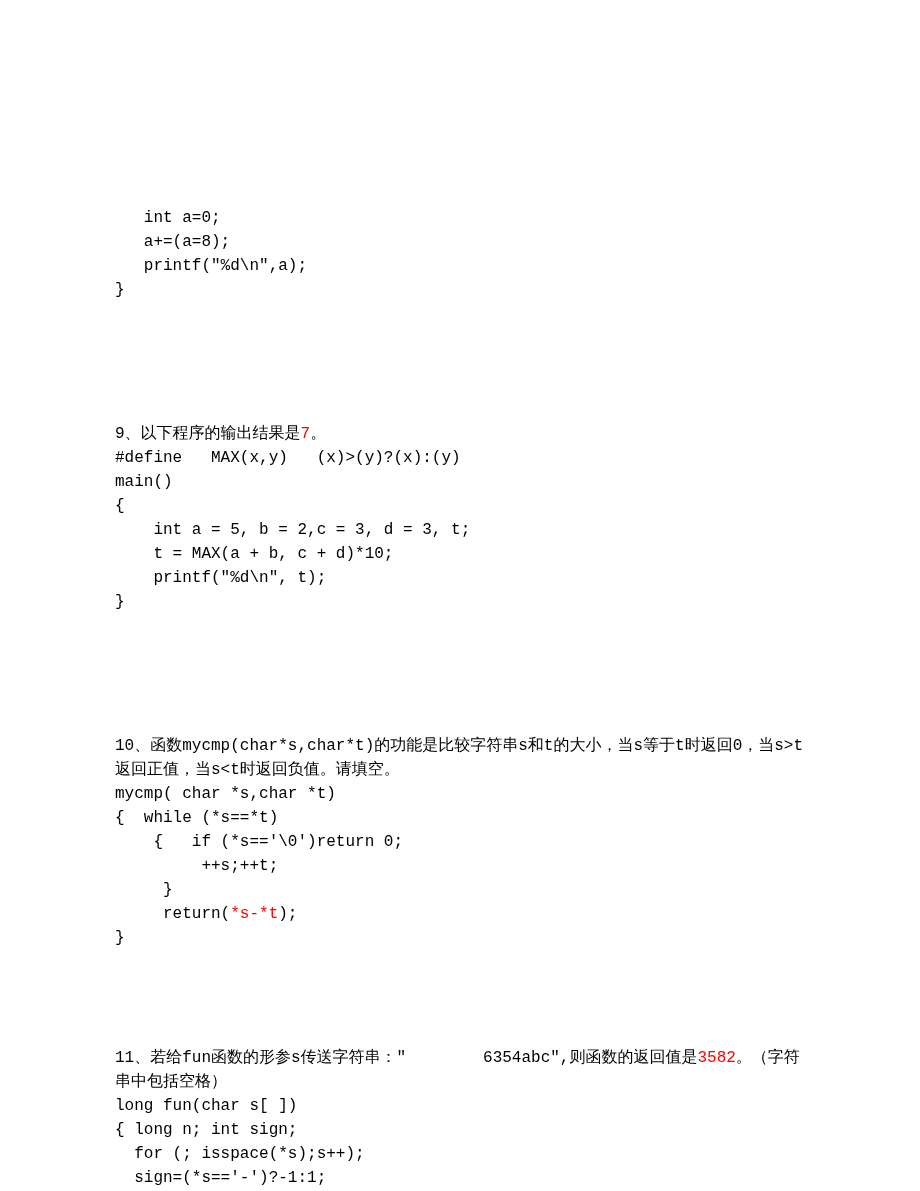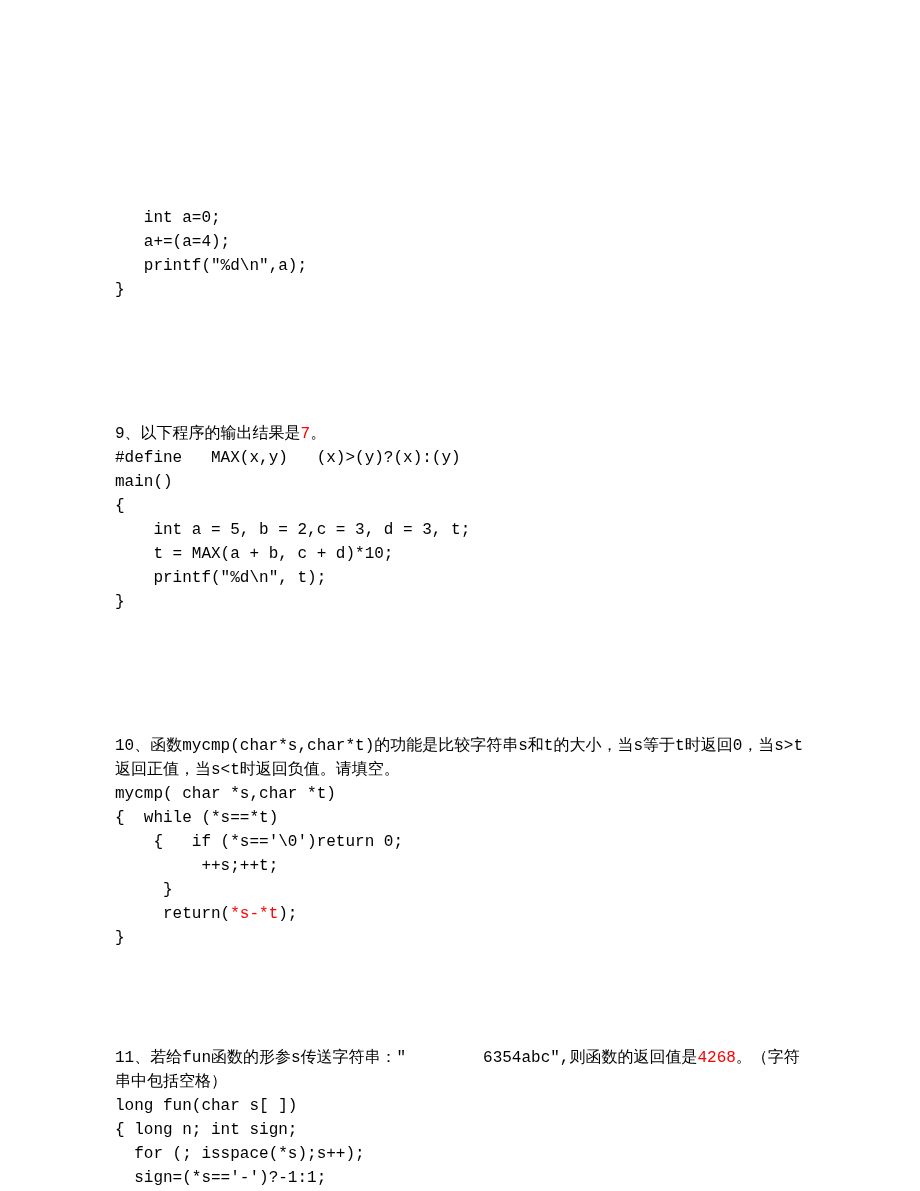--- a/index.html
+++ b/index.html
@@ -16,21 +16,21 @@
   }
   .red { color: #ff0000; }
   .doc-text { white-space: pre-wrap; word-break: break-all; margin-top: 16px; }
 </style>
 </head>
 <body>
 
 
 
 <div>   int a=0;
-   a+=(a=4);
+   a+=(a=8);
    printf(″%d\n″,a);
 }</div>
 <div>
 
 
 
 </div><span class="doc-text">9、以下程序的输出结果是</span><span class="red">7</span><span>。</span>
 <div>#define   MAX(x,y)   (x)&gt;(y)?(x):(y)
 main()
 {
@@ -47,21 +47,21 @@
 {  while (*s==*t)
     {   if (*s=='\0')return 0;
          ++s;++t;
      }
      return(</span><span class="red">*s-*t</span><span>);
 }</span>
 <div>
 
 
 
-</div><span class="doc-text">11、若给fun函数的形参s传送字符串：″        6354abc″,则函数的返回值是</span><span class="red">4268</span><span class="doc-text">。（字符串中包括空格）</span>
+</div><span class="doc-text">11、若给fun函数的形参s传送字符串：″        6354abc″,则函数的返回值是</span><span class="red">3582</span><span class="doc-text">。（字符串中包括空格）</span>
 <div>long fun(char s[ ])
 { long n; int sign;
   for (; isspace(*s);s++);
   sign=(*s=='-')?-1:1;
   if (*s=='+' || *s=='-') s++;
   for (n=0;isdigit(*s);s++)
             n=10*n+(*s-'0');
  return sign*n;
 }</div>
 

